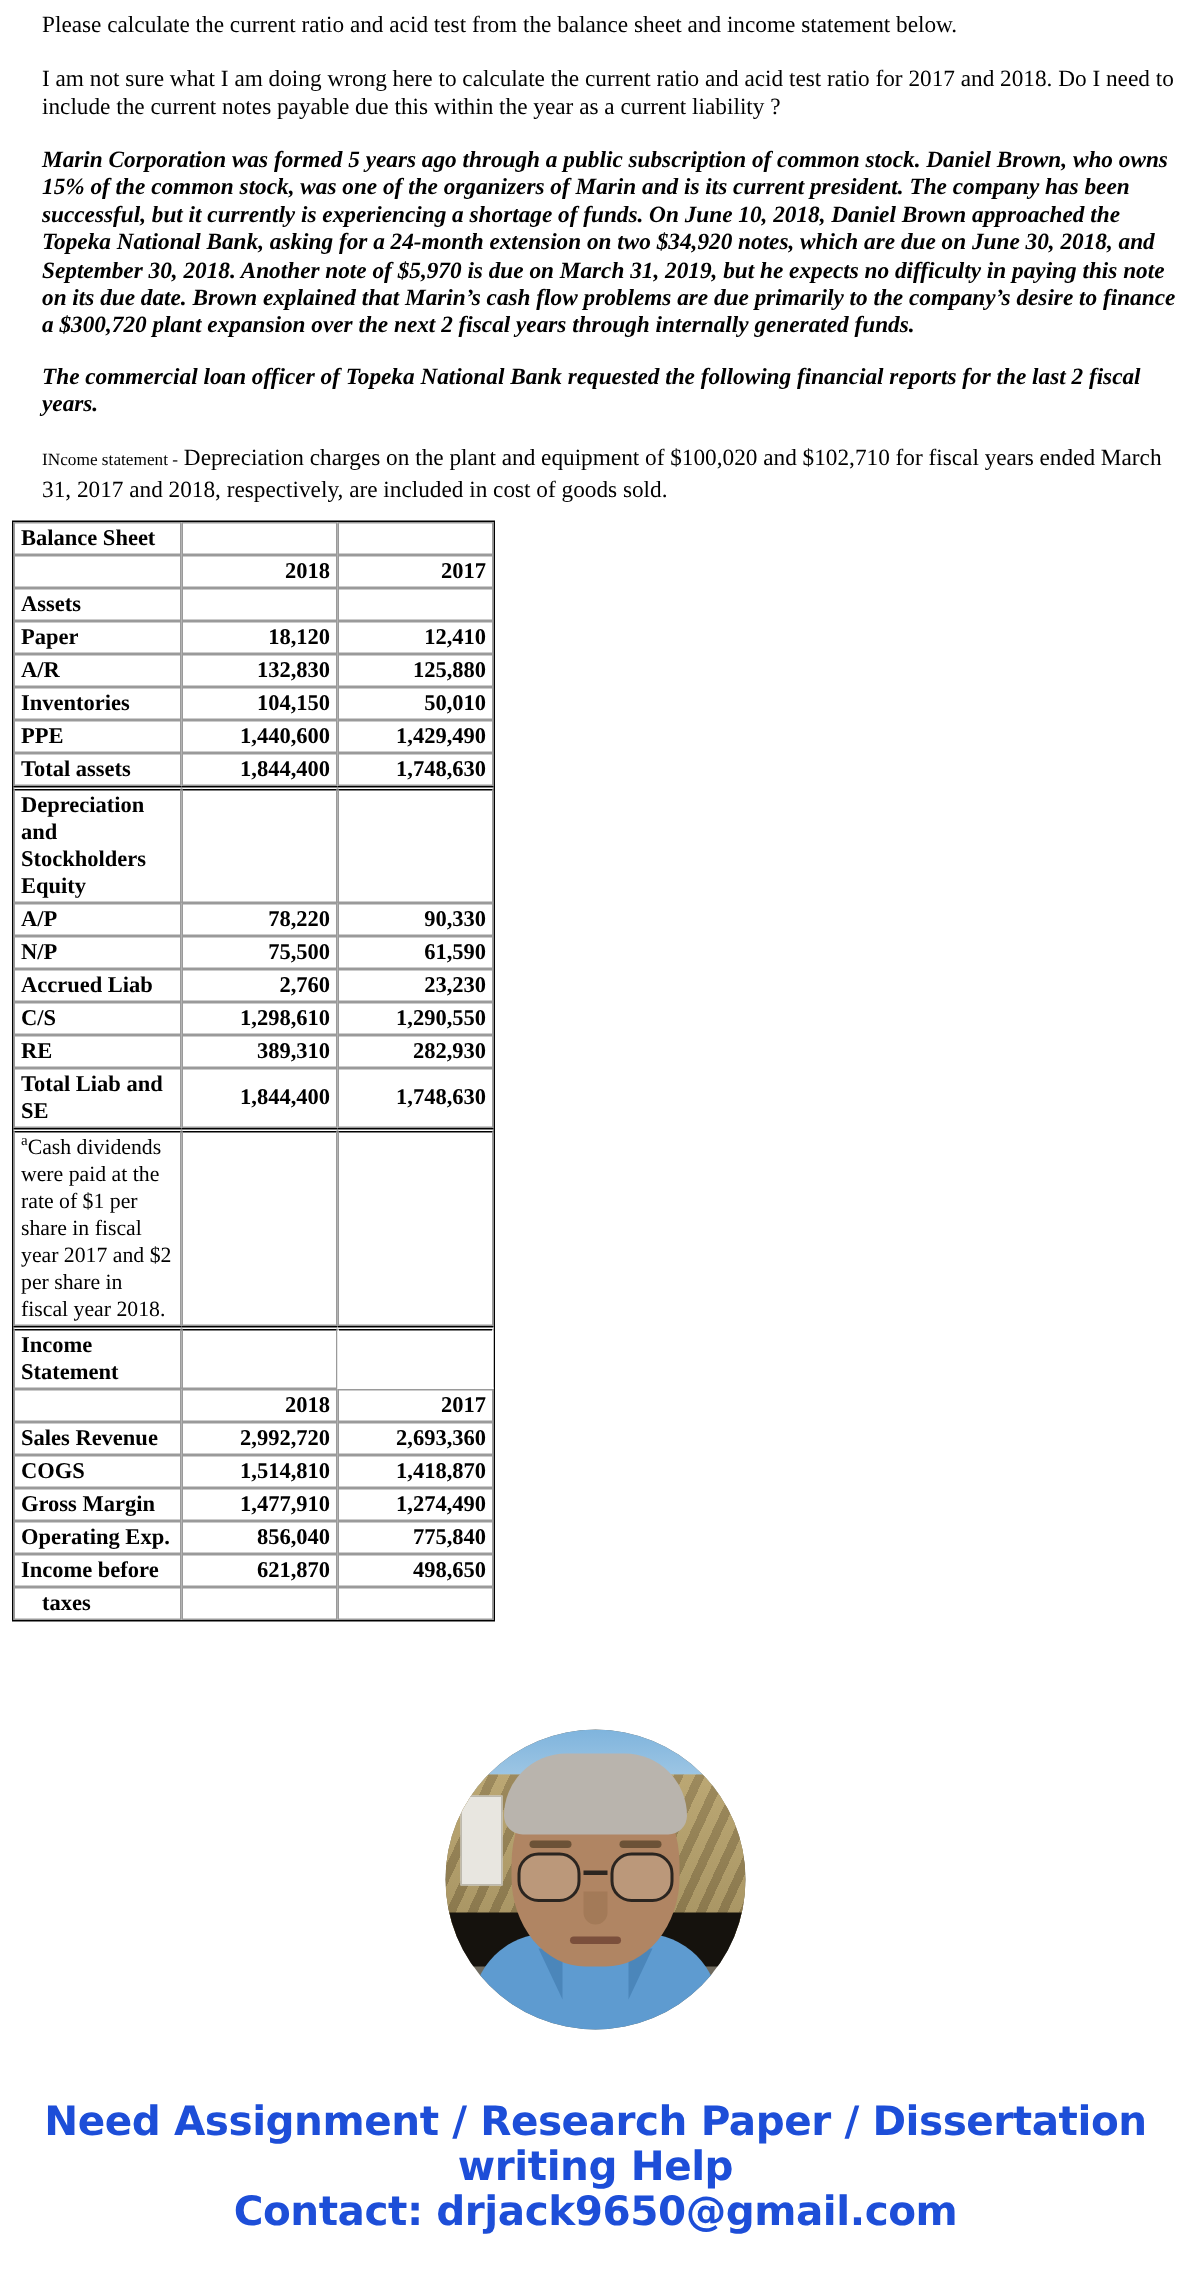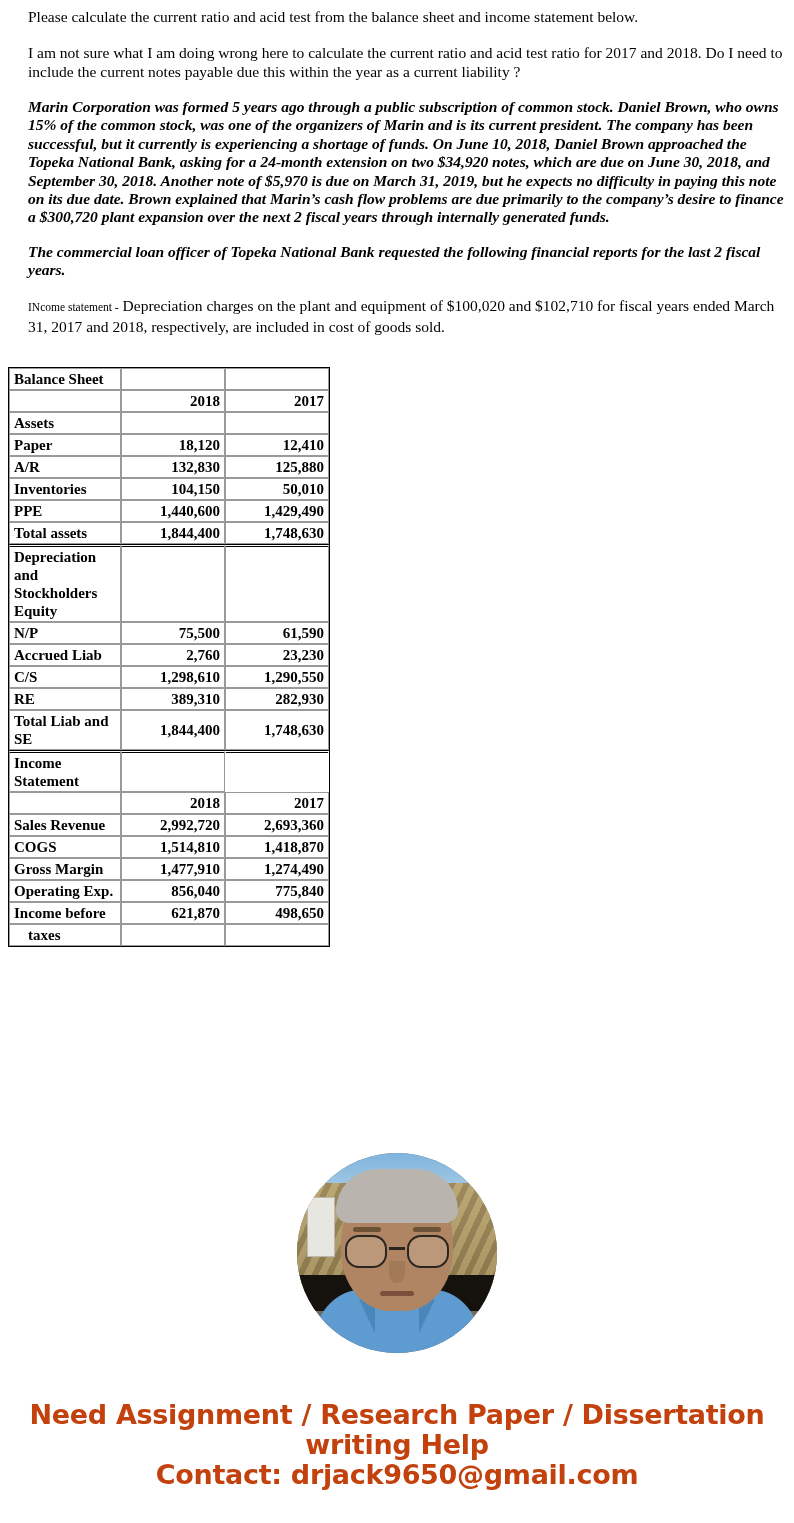--- a/index.html
+++ b/index.html
@@ -38,21 +38,21 @@
     font-size: 15.5px;
     line-height: 19px;
   }
   .small-label {
     font-size: 11.5px;
   }
 
   
   .fin-table-wrap {
     padding-left: 8px;
-    margin-top: 22px;
+    margin-top: 2px;
   }
   table.fin {
     border-collapse: separate;
     border-spacing: 0;
     border: 1px solid #000;
     width: 322px;
     table-layout: fixed;
     background: #fff;
   }
   table.fin col.c1 { width: 112px; }
@@ -264,21 +264,21 @@
     position: absolute;
     left: 0;
     top: 1400px;
     width: 794px;
     text-align: center;
     font-family: "DejaVu Sans", "Liberation Sans", sans-serif;
     font-weight: bold;
     font-size: 27px;
     line-height: 30px;
     letter-spacing: -0.3px;
-    color: #c2410c;
+    color: #1d4ed8;
   }
   .footer .line2 { display: block; }
 </style>
 </head>
 <body>
 
 <div class="prose">
   <p class="para">Please calculate the current ratio and acid test from the balance sheet and income statement below.</p>
   <p class="para">I am not sure what I am doing wrong here to calculate the current ratio and acid test ratio for 2017 and 2018. Do I need to include the current notes payable due this within the year as a current liability ?</p>
   <p class="para italic">Marin Corporation was formed 5 years ago through a public subscription of common stock. Daniel Brown, who owns 15% of the common stock, was one of the organizers of Marin and is its current president. The company has been successful, but it currently is experiencing a shortage of funds. On June 10, 2018, Daniel Brown approached the Topeka National Bank, asking for a 24-month extension on two $34,920 notes, which are due on June 30, 2018, and September 30, 2018. Another note of $5,970 is due on March 31, 2019, but he expects no difficulty in paying this note on its due date. Brown explained that Marin’s cash flow problems are due primarily to the company’s desire to finance a $300,720 plant expansion over the next 2 fiscal years through internally generated funds.</p>
@@ -337,20 +337,25 @@
           <td class="num">1,748,630</td>
         </tr>
 
         <tr class="sep">
           <td class="lbl">Depreciation and Stockholders Equity</td>
           <td class="blank"></td>
           <td class="blank"></td>
         </tr>
 
         <tr>
+          <td class="lbl">A/P</td>
+          <td class="num">78,220</td>
+          <td class="num">90,330</td>
+        </tr>
+        <tr>
           <td class="lbl">N/P</td>
           <td class="num">75,500</td>
           <td class="num">61,590</td>
         </tr>
         <tr>
           <td class="lbl">Accrued Liab</td>
           <td class="num">2,760</td>
           <td class="num">23,230</td>
         </tr>
         <tr>
@@ -362,20 +367,25 @@
           <td class="lbl">RE</td>
           <td class="num">389,310</td>
           <td class="num">282,930</td>
         </tr>
         <tr>
           <td class="lbl">Total Liab and SE</td>
           <td class="num">1,844,400</td>
           <td class="num">1,748,630</td>
         </tr>
 
+        <tr class="sep">
+          <td class="note"><sup>a</sup><span>Cash dividends were paid at the rate of $1 per share in fiscal year 2017 and $2 per share in fiscal year 2018.</span></td>
+          <td class="blank"></td>
+          <td class="blank"></td>
+        </tr>
 
         <tr class="sep">
           <td class="lbl">Income Statement</td>
           <td class="blank"></td>
           <td class="blank noborder"></td>
         </tr>
         <tr>
           <td class="blank"></td>
           <td class="num">2018</td>
           <td class="num">2017</td>

